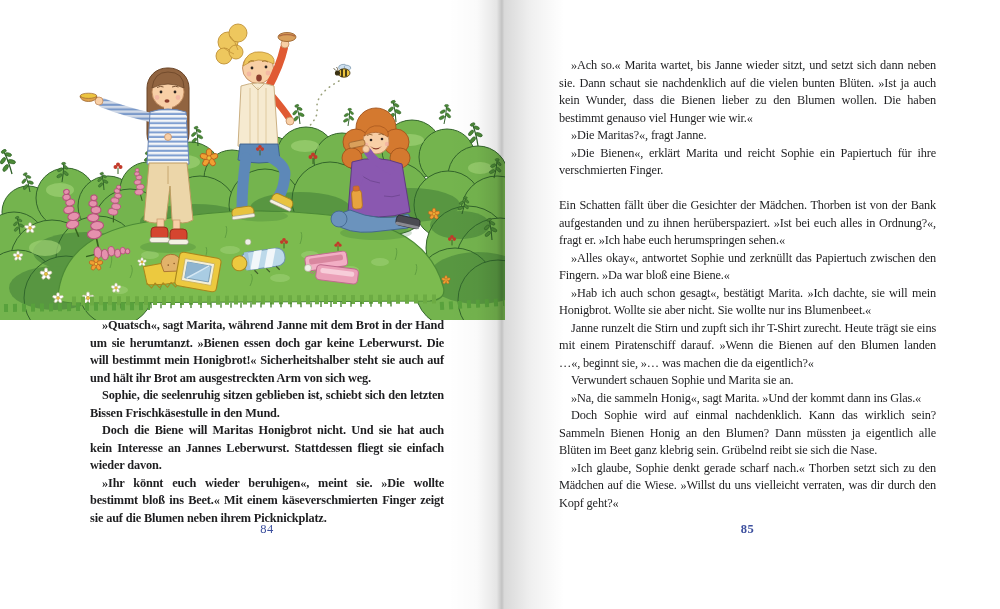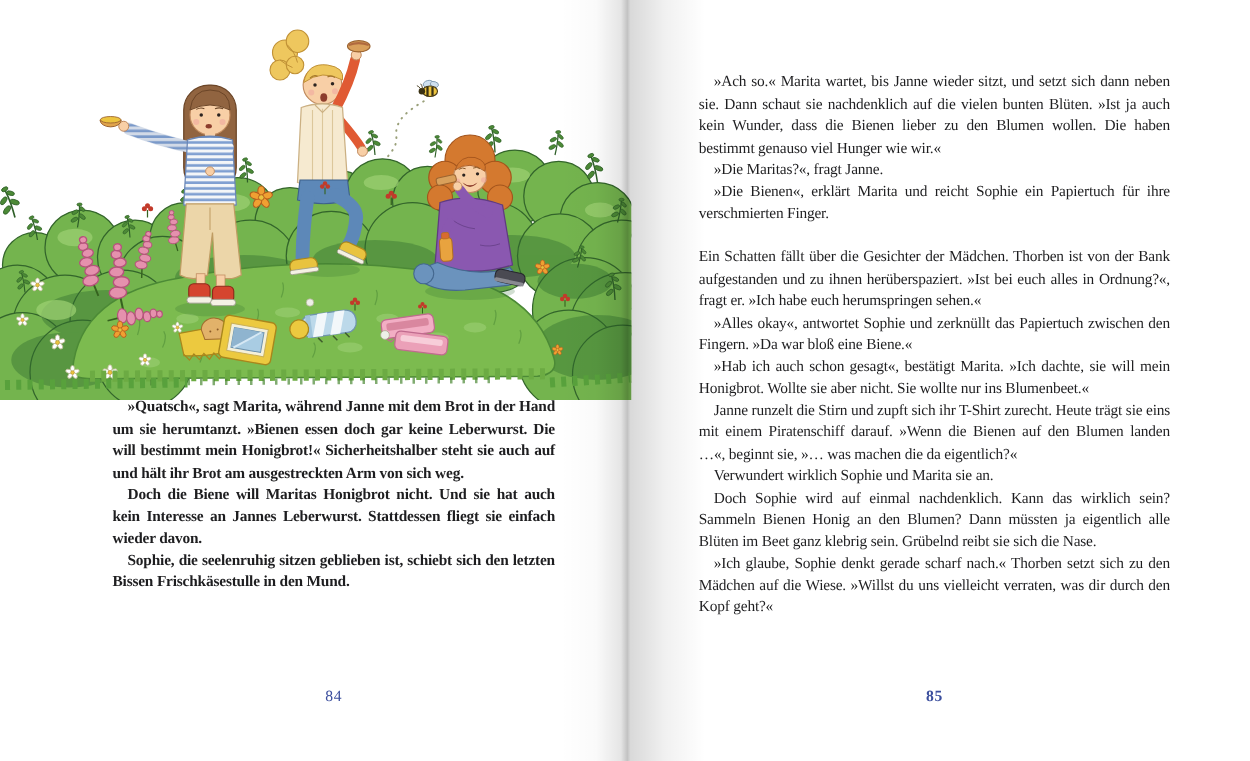--- a/index.html
+++ b/index.html
@@ -5,21 +5,21 @@
   html,body{margin:0;padding:0;background:#ffffff;}
   body{width:1000px;height:609px;overflow:hidden;}
   .spread{position:relative;width:1000px;height:609px;font-family:"Liberation Serif","DejaVu Serif",serif;background:#ffffff;}
   .illustration{position:absolute;left:0;top:0;width:505px;height:320px;}
   .textblock{position:absolute;color:#1e1e20;font-size:12.3px;line-height:17.5px;text-align:justify;hyphens:auto;-webkit-hyphens:auto;letter-spacing:-0.15px;}
   .textblock p{margin:0;}
   .textblock p.indent{text-indent:12px;}
   .textblock p.space-before{margin-top:17.5px;}
   .tb-left{left:90px;top:317px;width:354px;font-weight:bold;}
   .tb-right{left:559px;top:57px;width:377px;}
-  .pagenum{position:absolute;top:522px;color:#3c4f9e;font-size:12.5px;text-align:center;letter-spacing:0.5px;margin-top:28px;}
+  .pagenum{position:absolute;top:522px;color:#3c4f9e;font-size:12.5px;text-align:center;letter-spacing:0.5px;}
   .pn-left{left:90px;width:354px;}
   .pn-right{left:559px;width:377px;font-weight:bold;}
   .gutter{position:absolute;left:448px;top:0;width:116px;height:609px;pointer-events:none;
     background:linear-gradient(90deg,
       rgba(0,0,0,0) 0%,
       rgba(0,0,0,0.02) 25%,
       rgba(0,0,0,0.10) 42%,
       rgba(0,0,0,0.24) 46.5%,
       rgba(0,0,0,0.15) 48.5%,
       rgba(0,0,0,0.12) 56%,
@@ -378,33 +378,35 @@
       <ellipse cx="3.5" cy="-5.5" rx="3.4" ry="2.2" fill="#cfe0ef" stroke="#7f9ab0" stroke-width="0.7" transform="rotate(18 3.5 -5.5)"></ellipse>
       <ellipse cx="0" cy="0" rx="6" ry="4.2" fill="#ecc43f" stroke="#4a3b13" stroke-width="0.9"></ellipse>
       <path d="M-2,-4 L-2,4 M2,-3.6 L2,3.6" stroke="#3a3113" stroke-width="1.8"></path>
       <circle cx="-6.5" cy="0" r="2.6" fill="#3a3113"></circle>
       <path d="M-7.5,-2 q-1.5,-2 -3,-2.5 M-6,-2.5 q-0.5,-2.5 -1.5,-3.5" stroke="#3a3113" stroke-width="0.7" fill="none"></path>
     </g>
   </svg>
 
   <div class="textblock tb-left">
       <p class="indent" lang="de">»Quatsch«, sagt Marita, während Janne mit dem Brot in der Hand um sie herumtanzt. »Bienen essen doch gar keine Leberwurst. Die will bestimmt mein Honigbrot!« Sicherheitshalber steht sie auch auf und hält ihr Brot am ausgestreckten Arm von sich weg.</p>
+      <p class="indent" lang="de">Sophie, die seelenruhig sitzen geblieben ist, schiebt sich den letzten Bissen Frischkäsestulle in den Mund.</p>
       <p class="indent" lang="de">Doch die Biene will Maritas Honigbrot nicht. Und sie hat auch kein Interesse an Jannes Leberwurst. Stattdessen fliegt sie einfach wieder davon.</p>
-      <p class="indent" lang="de">Sophie, die seelenruhig sitzen geblieben ist, schiebt sich den letzten Bissen Frischkäsestulle in den Mund.</p>
+      <p class="indent" lang="de">»Ihr könnt euch wieder beruhigen«, meint sie. »Die wollte bestimmt bloß ins Beet.« Mit einem käseverschmierten Finger zeigt sie auf die Blumen neben ihrem Picknickplatz.</p>
     </div>
   <div class="pagenum pn-left">84</div>
 
   <div class="textblock tb-right">
       <p class="indent" lang="de">»Ach so.« Marita wartet, bis Janne wieder sitzt, und setzt sich dann neben sie. Dann schaut sie nachdenklich auf die vielen bunten Blüten. »Ist ja auch kein Wunder, dass die Bienen lieber zu den Blumen wollen. Die haben bestimmt genauso viel Hunger wie wir.«</p>
       <p class="indent" lang="de">»Die Maritas?«, fragt Janne.</p>
       <p class="indent" lang="de">»Die Bienen«, erklärt Marita und reicht Sophie ein Papiertuch für ihre verschmierten Finger.</p>
       <p class=" space-before" lang="de">Ein Schatten fällt über die Gesichter der Mädchen. Thorben ist von der Bank aufgestanden und zu ihnen herüberspaziert. »Ist bei euch alles in Ordnung?«, fragt er. »Ich habe euch herumspringen sehen.«</p>
       <p class="indent" lang="de">»Alles okay«, antwortet Sophie und zerknüllt das Papiertuch zwischen den Fingern. »Da war bloß eine Biene.«</p>
       <p class="indent" lang="de">»Hab ich auch schon gesagt«, bestätigt Marita. »Ich dachte, sie will mein Honigbrot. Wollte sie aber nicht. Sie wollte nur ins Blumenbeet.«</p>
       <p class="indent" lang="de">Janne runzelt die Stirn und zupft sich ihr T-Shirt zurecht. Heute trägt sie eins mit einem Piratenschiff darauf. »Wenn die Bienen auf den Blumen landen …«, beginnt sie, »… was machen die da eigentlich?«</p>
-      <p class="indent" lang="de">Verwundert wirklich Sophie und Marita sie an.</p>
+      <p class="indent" lang="de">Verwundert schauen Sophie und Marita sie an.</p>
+      <p class="indent" lang="de">»Na, die sammeln Honig«, sagt Marita. »Und der kommt dann ins Glas.«</p>
       <p class="indent" lang="de">Doch Sophie wird auf einmal nachdenklich. Kann das wirklich sein? Sammeln Bienen Honig an den Blumen? Dann müssten ja eigentlich alle Blüten im Beet ganz klebrig sein. Grübelnd reibt sie sich die Nase.</p>
       <p class="indent" lang="de">»Ich glaube, Sophie denkt gerade scharf nach.« Thorben setzt sich zu den Mädchen auf die Wiese. »Willst du uns vielleicht verraten, was dir durch den Kopf geht?«</p>
     </div>
   <div class="pagenum pn-right">85</div>
 
   <div class="gutter"></div>
 </div>
 
 </body></html>

